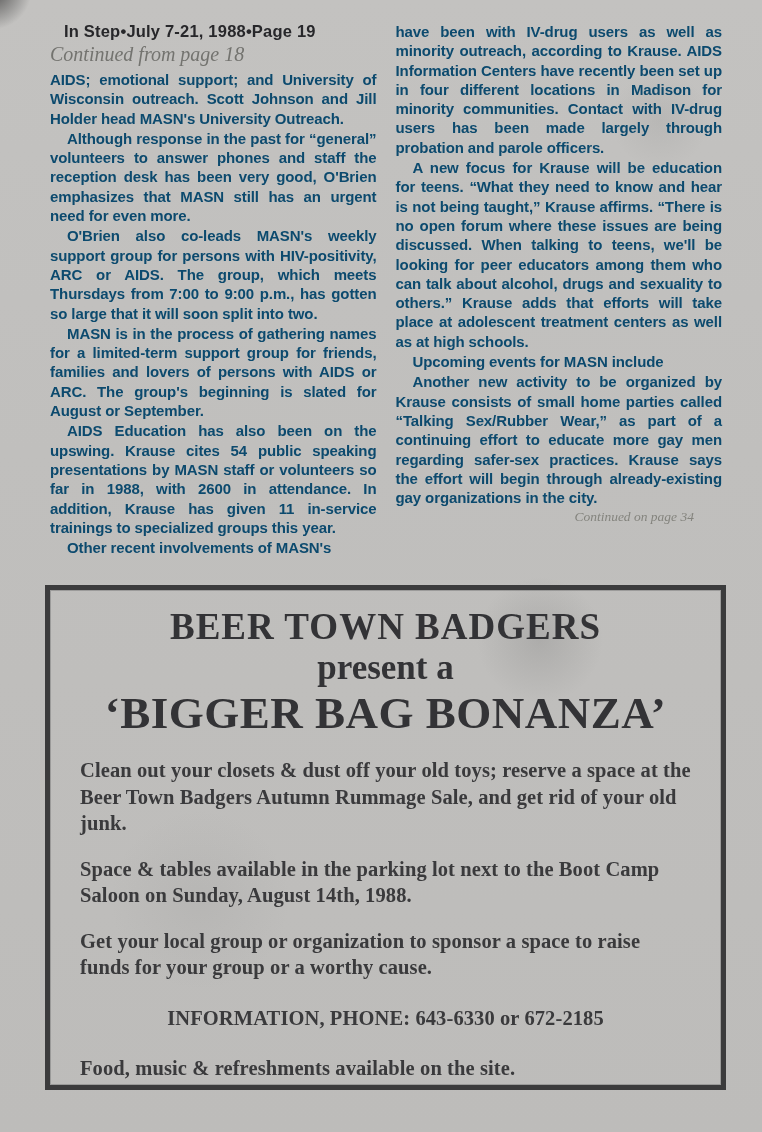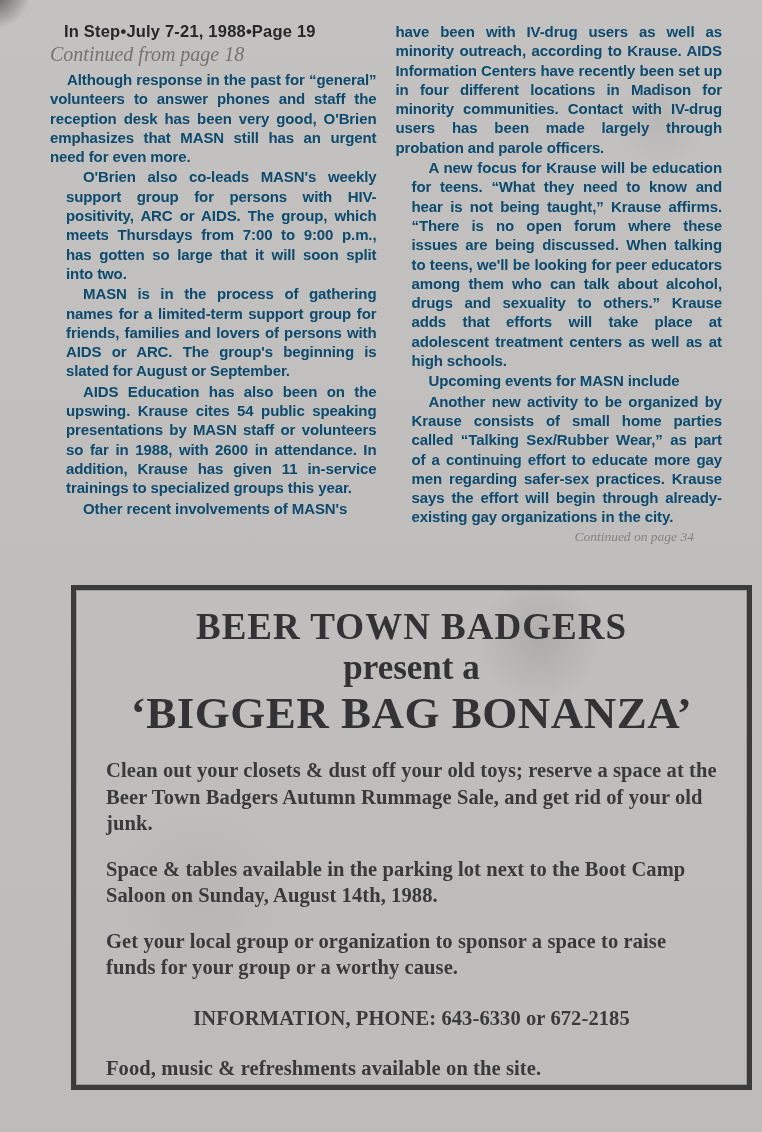--- a/index.html
+++ b/index.html
@@ -29,35 +29,34 @@
   .continued-note {
     font-family: "Liberation Serif", serif;
     font-style: italic; font-size: 20px; color: #73736f;
     margin-bottom: 4px;
   }
   .col p {
     font-size: 15px; line-height: 19.3px; font-weight: 700;
     color: #0c4a6e; text-align: justify; letter-spacing: -0.1px;
   }
   .col p.indent { text-indent: 17px; }
-  .col p + p { margin-top: 1px; margin-left: 16px; }
+  .col p + p { margin-top: 1px; }
   .continued-on {
     font-family: "Liberation Serif", serif;
     font-style: italic; font-size: 13.5px; color: #84847e;
     text-align: right; padding-right: 28px; margin-top: 2px;
   }
 
   
   .ad-box {
     position: absolute; left: 45px; top: 585px; width: 681px; height: 505px;
     border: 5px solid #3b3b3c;
     box-shadow: inset 0 0 0 1px rgba(120,120,120,.5);
     padding: 16px 30px 0 30px;
     font-family: "Liberation Serif", serif;
-    margin-left: 26px;
   }
   .ad-heading { text-align: center; color: #333336; font-weight: 700; }
   .ad-heading .h1 { font-size: 37px; line-height: 42px; letter-spacing: 1px; }
   .ad-heading .h2 { font-size: 35px; line-height: 40px; }
   .ad-heading .h3 { font-size: 45px; line-height: 50px; letter-spacing: .5px; text-align: center; }
   .ad-body p {
     font-size: 20.5px; line-height: 26.5px; font-weight: 700;
     color: #3a3a3c; margin-top: 19px; letter-spacing: .1px;
   }
   .ad-body .centered { text-align: center; margin-top: 24px; }
@@ -66,20 +65,21 @@
 </head>
 <body>
 
 <div class="scan-wrap">
 
   <div class="article-zone">
 
     <div class="col">
       <div class="page-header">In Step•July 7-21, 1988•Page 19</div>
       <div class="continued-note">Continued from page 18</div>
+      <p>AIDS; emotional support; and University of Wisconsin outreach. Scott Johnson and Jill Holder head MASN's University Outreach.</p>
       <p class="indent">Although response in the past for “general” volunteers to answer phones and staff the reception desk has been very good, O'Brien emphasizes that MASN still has an urgent need for even more.</p>
       <p class="indent">O'Brien also co-leads MASN's weekly support group for persons with HIV-positivity, ARC or AIDS. The group, which meets Thursdays from 7:00 to 9:00 p.m., has gotten so large that it will soon split into two.</p>
       <p class="indent">MASN is in the process of gathering names for a limited-term support group for friends, families and lovers of persons with AIDS or ARC. The group's beginning is slated for August or September.</p>
       <p class="indent">AIDS Education has also been on the upswing. Krause cites 54 public speaking presentations by MASN staff or volunteers so far in 1988, with 2600 in attendance. In addition, Krause has given 11 in-service trainings to specialized groups this year.</p>
       <p class="indent">Other recent involvements of MASN's</p>
     </div>
 
     <div class="col">
       <p>have been with IV-drug users as well as minority outreach, according to Krause. AIDS Information Centers have recently been set up in four different locations in Madison for minority communities. Contact with IV-drug users has been made largely through probation and parole officers.</p>
       <p class="indent">A new focus for Krause will be education for teens. “What they need to know and hear is not being taught,” Krause affirms. “There is no open forum where these issues are being discussed. When talking to teens, we'll be looking for peer educators among them who can talk about alcohol, drugs and sexuality to others.” Krause adds that efforts will take place at adolescent treatment centers as well as at high schools.</p>

